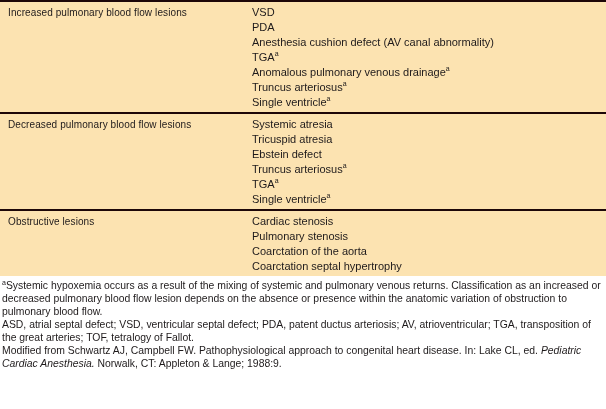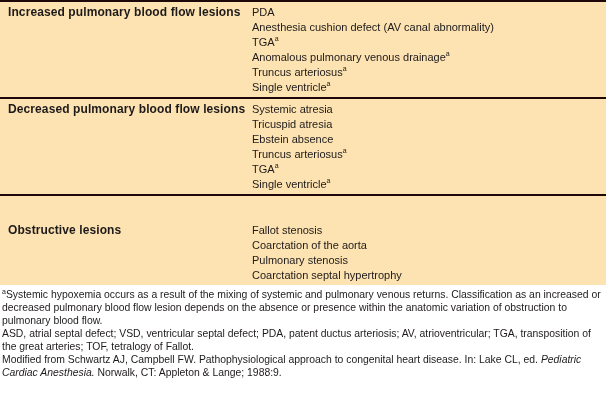--- a/index.html
+++ b/index.html
@@ -13,26 +13,26 @@
   .lesions-table {
     width: 606px;
     background: var(--bg, #fce3b1);
     border-top: 2px solid var(--rule, #1d0708);
   }
   .section {
     display: flex;
     padding: 3px 0 2px 0;
     border-bottom: 2px solid var(--rule, #1d0708);
   }
-  .section:last-child { border-bottom: none; margin-top: 24px; }
+  .section:last-child { border-bottom: none; }
   .category {
     width: 252px;
     padding-left: 8px;
-    font-weight: bold;
-    font-size: 12px;
+    font-weight: normal;
+    font-size: 10px;
     line-height: 15px;
     letter-spacing: 0.1px;
   }
   .items {
     flex: 1;
     font-size: 11px;
     line-height: 15px;
   }
   .item { white-space: nowrap; }
   sup {
@@ -48,45 +48,46 @@
   .footnotes p { margin: 0; }
   .italic { font-style: italic; }
 </style>
 </head>
 <body>
 
 <div class="lesions-table">
     <div class="section">
       <div class="category">Increased pulmonary blood flow lesions</div>
       <div class="items">
+        <div class="item">VSD</div>
         <div class="item">PDA</div>
         <div class="item">Anesthesia cushion defect (AV canal abnormality)</div>
         <div class="item">TGA<sup>a</sup></div>
         <div class="item">Anomalous pulmonary venous drainage<sup>a</sup></div>
         <div class="item">Truncus arteriosus<sup>a</sup></div>
         <div class="item">Single ventricle<sup>a</sup></div>
       </div>
     </div>
     <div class="section">
       <div class="category">Decreased pulmonary blood flow lesions</div>
       <div class="items">
         <div class="item">Systemic atresia</div>
         <div class="item">Tricuspid atresia</div>
-        <div class="item">Ebstein absence</div>
+        <div class="item">Ebstein defect</div>
         <div class="item">Truncus arteriosus<sup>a</sup></div>
         <div class="item">TGA<sup>a</sup></div>
         <div class="item">Single ventricle<sup>a</sup></div>
       </div>
     </div>
     <div class="section">
       <div class="category">Obstructive lesions</div>
       <div class="items">
-        <div class="item">Fallot stenosis</div>
+        <div class="item">Cardiac stenosis</div>
+        <div class="item">Pulmonary stenosis</div>
         <div class="item">Coarctation of the aorta</div>
-        <div class="item">Pulmonary stenosis</div>
         <div class="item">Coarctation septal hypertrophy</div>
       </div>
     </div>
   </div>
 
 <div class="footnotes">
   <p><sup>a</sup><span>Systemic hypoxemia occurs as a result of the mixing of systemic and pulmonary venous returns. Classification as an increased or decreased pulmonary blood flow lesion depends on the absence or presence within the anatomic variation of obstruction to pulmonary blood flow.</span></p>
   <p>ASD, atrial septal defect; VSD, ventricular septal defect; PDA, patent ductus arteriosis; AV, atrioventricular; TGA, transposition of the great arteries; TOF, tetralogy of Fallot.</p>
   <p><span>Modified from Schwartz AJ, Campbell FW. Pathophysiological approach to congenital heart disease. In: Lake CL, ed. </span><span class="italic">Pediatric Cardiac Anesthesia.</span><span> Norwalk, CT: Appleton &amp; Lange; 1988:9.</span></p>
 </div>

